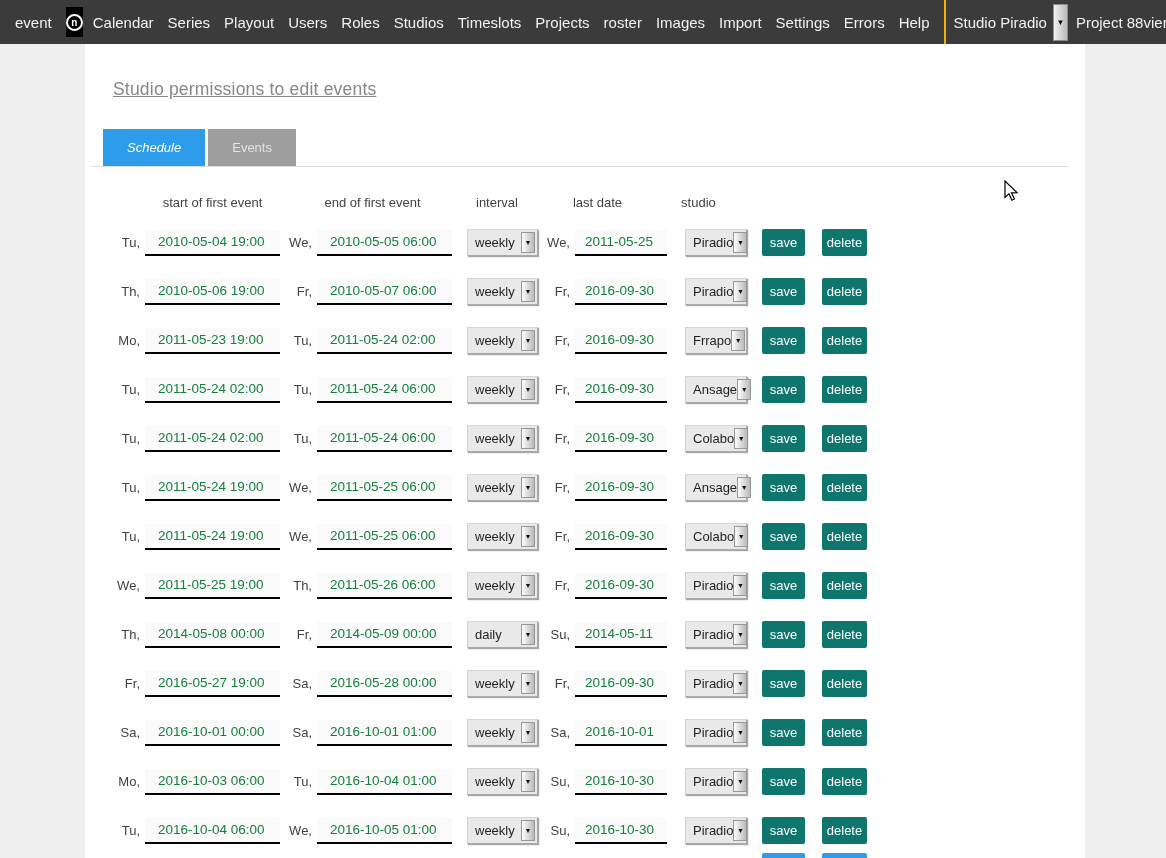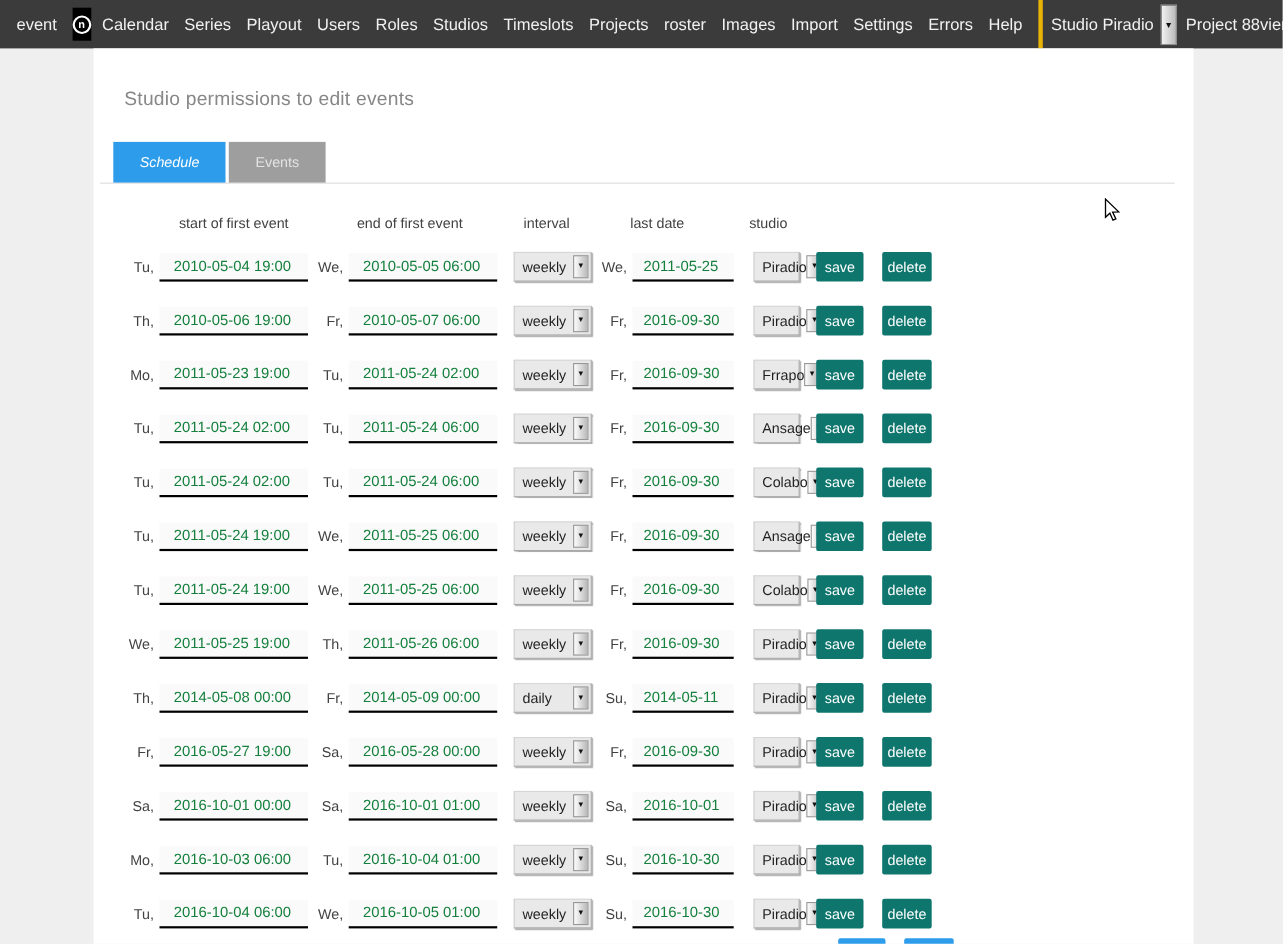--- a/index.html
+++ b/index.html
@@ -11,31 +11,31 @@
     background:#3b3b3b; display:flex; align-items:center; padding-left:15px;
     color:#f1f1f1; font-size:15px; white-space:nowrap; }
   .nav-item { margin-right:14px; cursor:pointer; }
   .logo { width:30px; height:30px; background:#000; display:flex; align-items:center;
     justify-content:center; margin-right:10px; cursor:pointer; }
   .logo-ring { width:17px; height:17px; border:2px solid #fff; border-radius:50%;
     display:flex; align-items:center; justify-content:center;
     font-size:10px; font-weight:bold; color:#fff; }
   .nav-right { margin-left:auto; display:flex; align-items:center; height:44px; }
   .nav-sel { display:flex; align-items:center; height:44px; padding-left:8px; cursor:pointer; }
-  .nav-sel.first { border-left:4px solid #eab308; }
+  .nav-sel.first { border-left:2px solid #eab308; }
   .nav-sel-label { margin-right:6px; }
   .nav-arrow { width:15px; height:37px; background:linear-gradient(to right,#f2f2f2,#b9b9b9);
     border:1px solid #8d8d8d; display:flex; align-items:center; justify-content:center;
     color:#111; font-size:8px; }
 
   
   .page-col { position:absolute; top:44px; left:85px; width:1000px; height:814px;
     background:#ffffff; }
   .page-title { margin:35px 0 0 28px; font-size:17.5px; font-weight:normal;
-    color:#878787; letter-spacing:.2px; }
+    color:#878787; letter-spacing:.2px;text-decoration:underline; }
   .tabs { margin:29px 0 0 18px; display:flex; height:37px; }
   .tabbar { border-bottom:1px solid #dcdcdc; width:977px; margin-left:6px; }
   .tab { height:37px; display:flex; align-items:center; justify-content:center;
     font-size:13px; margin-right:3px; cursor:pointer; padding:0 24px; }
   .tab.active { background:#2d9ceb; color:#fff;font-style:italic; }
   .tab.inactive { background:#9e9e9e; color:#e3e3e3; }
 
   
   .thead { display:flex; margin:28px 0 0 18px; font-size:13px; color:#424242; height:14px; }
   .rows { margin-top:9px; position:relative; }
@@ -48,21 +48,21 @@
     border-bottom:2px solid #000000; font-size:13.5px; color:#15803d;
     font-family:"Liberation Sans", sans-serif; }
   .inp.dt { width:135px; margin-left:5px; padding-left:13px; }
   .inp.date { width:92px; margin-left:5px; padding-left:10px; }
   .sel { height:27px; background:#e9e9e9; border:1px solid #a9a9a9;
     border-top-color:#d6d6d6; border-left-color:#cfcfcf;
     box-shadow:1px 1px 1px rgba(0,0,0,.35);
     display:flex; align-items:center; justify-content:space-between;
     padding:2px 2px 2px 0; cursor:pointer; }
   .sel-interval { width:71px; margin-left:15px; }
-  .sel-studio  { width:42px; margin-left:18px; }
+  .sel-studio  { width:62px; margin-left:18px; }
   .sel-label { padding-left:7px; font-size:13px; color:#1f1f1f; }
   .sel-arrow { width:14px; height:21px; background:linear-gradient(to right,#fdfdfd,#b9b9b9);
     border:1px solid #979797; display:flex; align-items:center; justify-content:center;
     font-size:7px; color:#111; flex:none; }
   .btn { height:27px; border:none; border-radius:2px; background:#0f766e; color:#fff;
     font-size:13px; font-family:"Liberation Sans", sans-serif; cursor:pointer; }
   .btn-save { width:43px; margin-left:15px; }
   .btn-delete { width:45px; margin-left:17px; }
 
   

